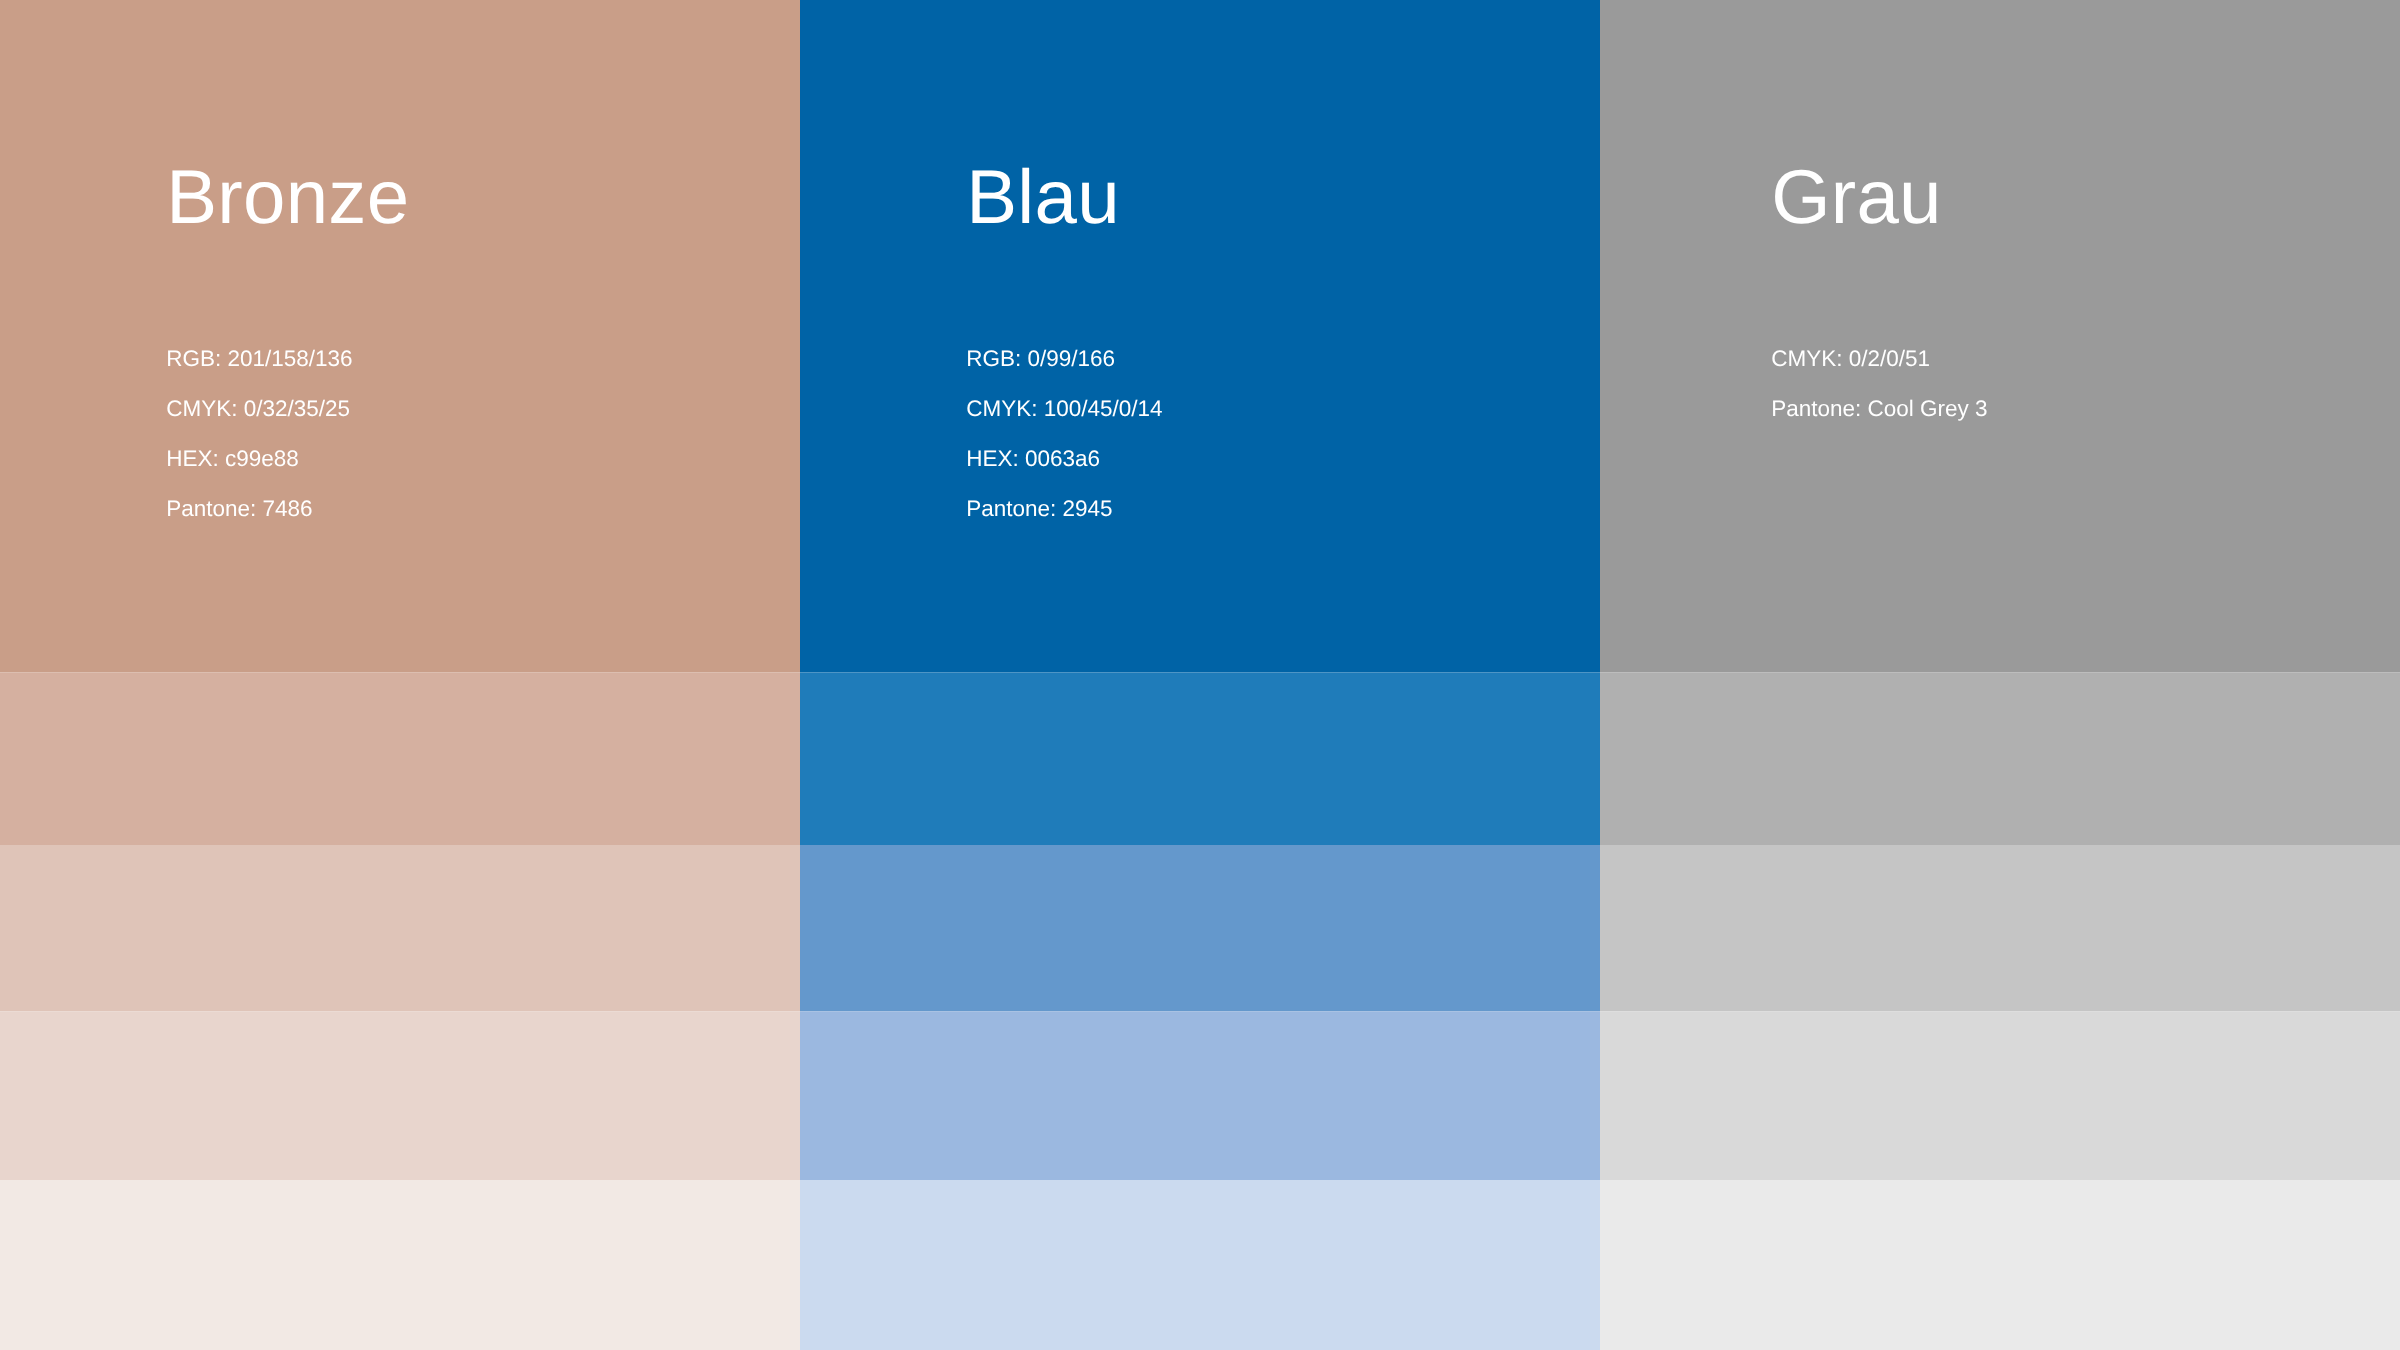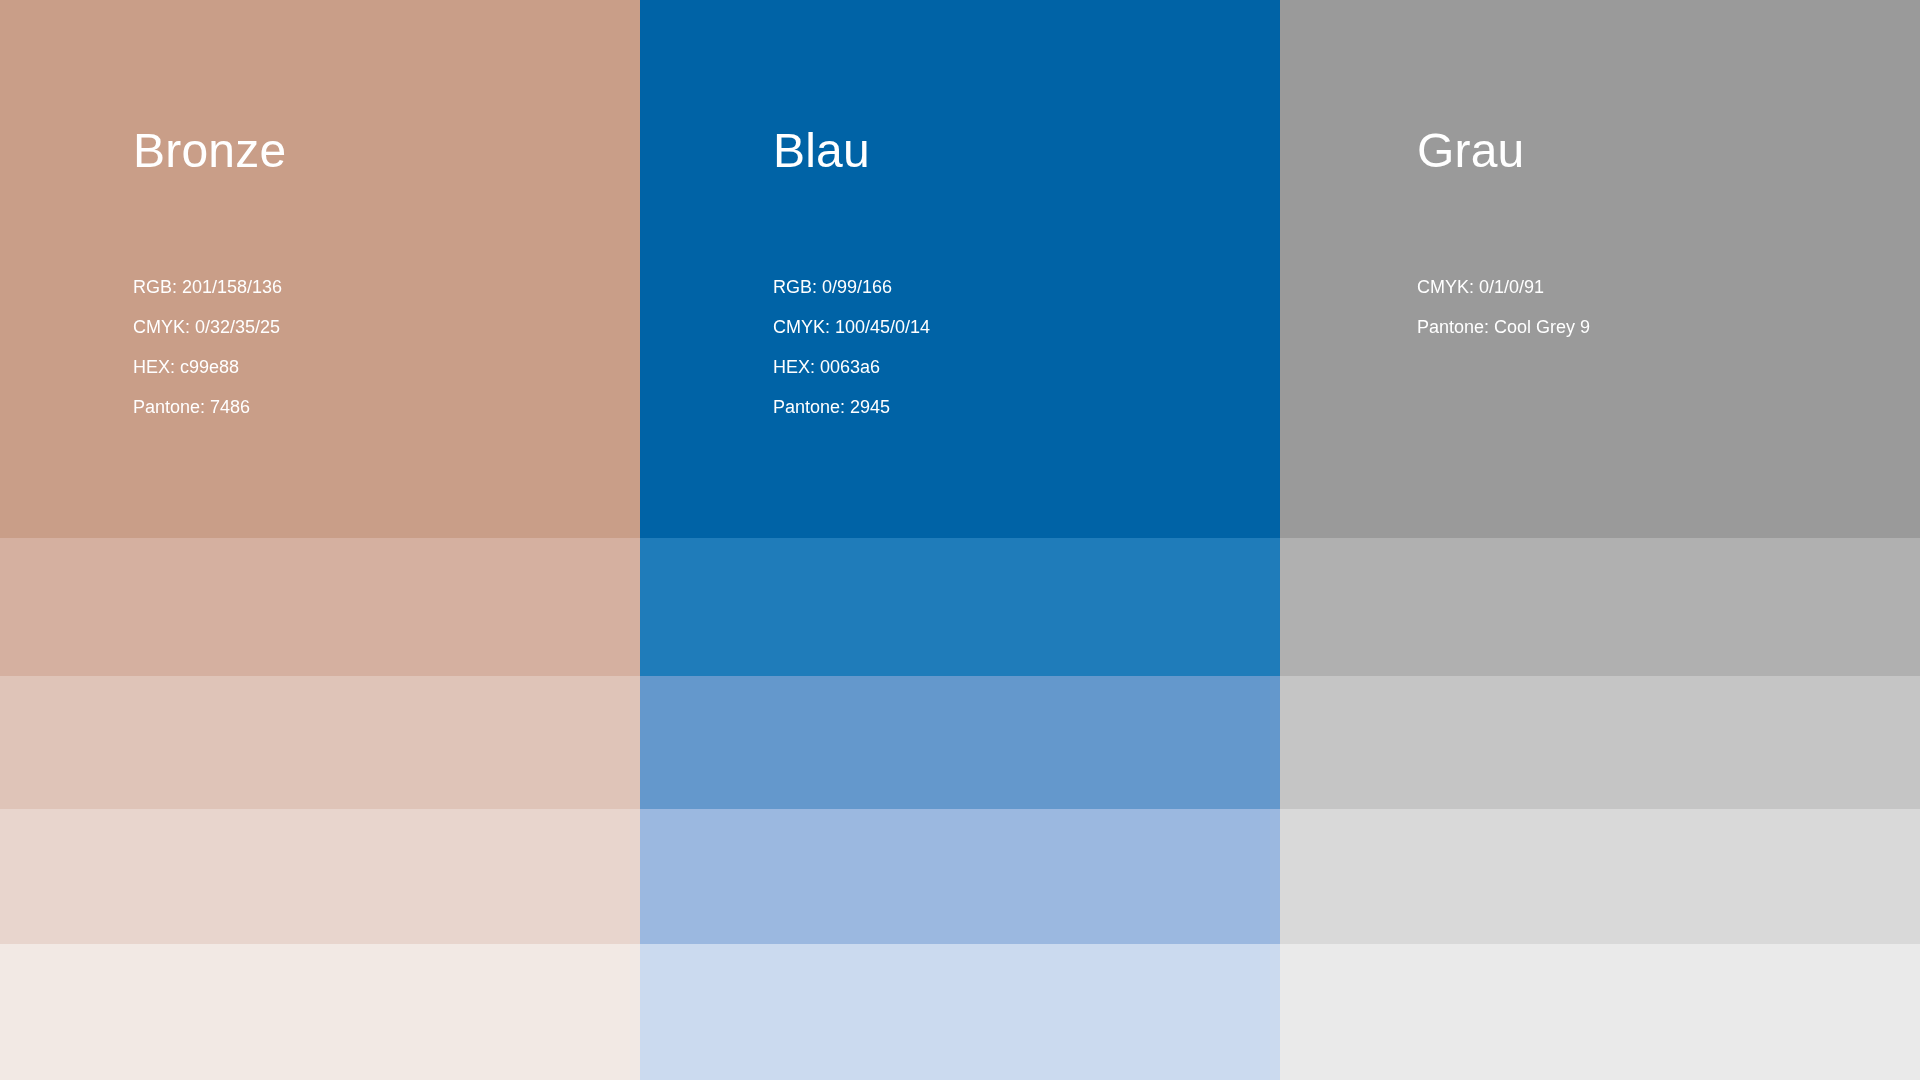--- a/index.html
+++ b/index.html
@@ -46,21 +46,21 @@
     color: #ffffff;
     z-index: 5;
   }
   .colorinfo.col-0 { left: 133px; }
   .colorinfo.col-1 { left: 773px; }
   .colorinfo.col-2 { left: 1417px; }
 
   .color-title {
     position: absolute;
     top: 127px;
-    font-size: 48px;
+    font-size: 61px;
     font-weight: 400;
     line-height: 1;
     letter-spacing: 0.2px;
     white-space: nowrap;
     color: #ffffff;
   }
   .color-specs {
     position: absolute;
     top: 267px;
     font-size: 18px;
@@ -113,18 +113,18 @@
       <span class="spec-line">RGB: 0/99/166</span>
       <span class="spec-line">CMYK: 100/45/0/14</span>
       <span class="spec-line">HEX: 0063a6</span>
       <span class="spec-line">Pantone: 2945</span>
     </div>
   </div>
 
   <div class="colorinfo col-2">
     <div class="color-title">Grau</div>
     <div class="color-specs">
-      <span class="spec-line">CMYK: 0/1/0/91</span>
-      <span class="spec-line">Pantone: Cool Grey 9</span>
+      <span class="spec-line">CMYK: 0/2/0/51</span>
+      <span class="spec-line">Pantone: Cool Grey 3</span>
     </div>
   </div>
 
 </div>
 
 </body></html>

